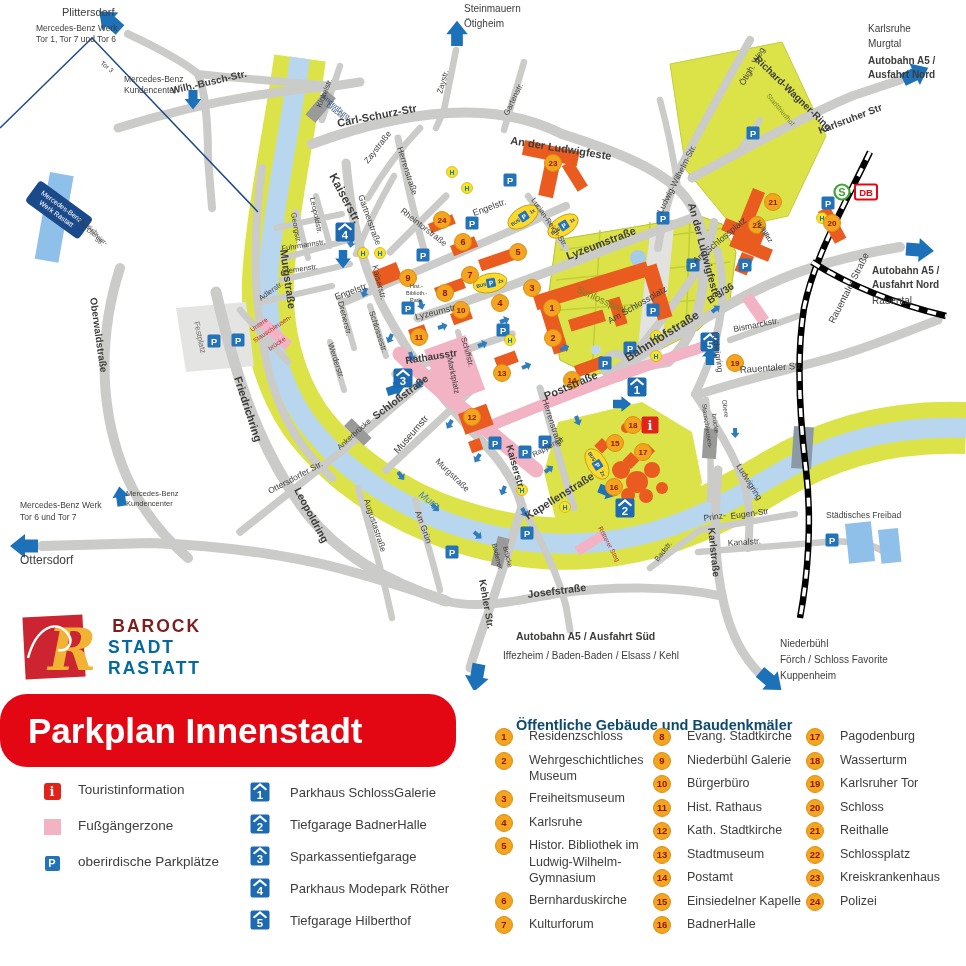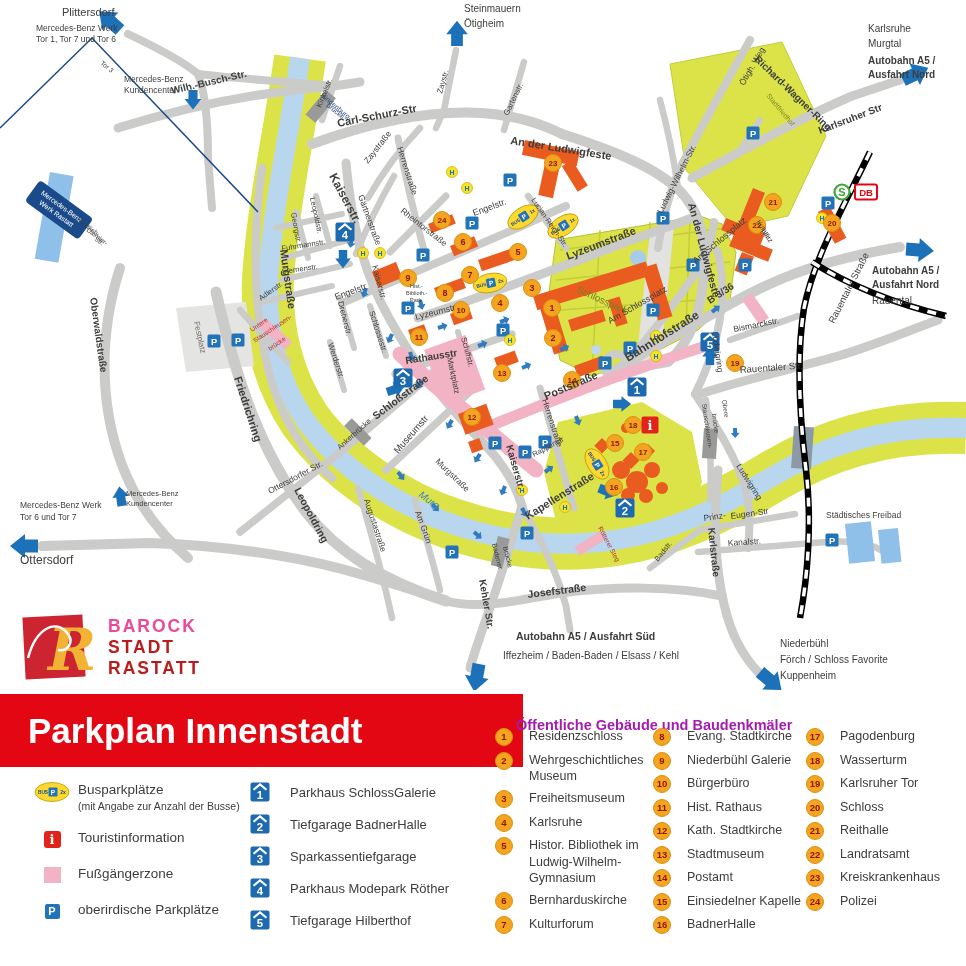--- a/index.html
+++ b/index.html
@@ -2,43 +2,43 @@
 <html><head>
 <meta charset="utf-8">
 <style>
   html,body{margin:0;padding:0;background:#ffffff;}
   #stage{position:relative;width:966px;height:966px;background:#fff;overflow:hidden;
          font-family:"Liberation Sans",sans-serif;color:#3d3d3c;}
   #map-svg{position:absolute;left:0;top:0;}
   
   #logo{position:absolute;left:22px;top:602px;width:260px;height:90px;display:flex;align-items:center;}
   #logo .wordmark{margin-left:12px;line-height:21px;font-weight:bold;font-size:17.5px;letter-spacing:2px;}
-  #logo .wordmark .l0{color:#ec4899;}
-  #logo .wordmark .l1,#logo .wordmark .l2{color:#b91c1c;}
+  #logo .wordmark .l0{color:#7f1d1d;text-align:right;}
+  #logo .wordmark .l1,#logo .wordmark .l2{color:#0369a1;}
   
-  #banner{position:absolute;left:0;top:694px;width:523px;height:73px;background:#e30613;}
+  #banner{position:absolute;left:0;top:694px;width:456px;height:73px;background:#e30613;border-radius:27px;}
   #banner span{display:block;padding-left:28px;line-height:73px;color:#fff;font-size:35px;font-weight:bold;}
   
   #legend-symbols{position:absolute;left:26px;top:780px;width:232px;}
   .sym-row{display:flex;align-items:flex-start;margin-bottom:14px;}
   .sym-icon{width:52px;flex:0 0 52px;display:flex;justify-content:center;align-items:center;min-height:22px;}
   .sym-text{font-size:13.5px;line-height:16px;padding-top:2px;}
   .sym-sub{font-size:10.5px;color:#3d3d3c;}
   .icon-info{width:17px;height:17px;background:#e2231a;border-radius:3px;color:#fff;
              font-family:"DejaVu Serif",serif;font-weight:bold;font-size:13px;text-align:center;line-height:17px;}
   .icon-pink{width:17px;height:16px;background:#f2b3c5;}
   .icon-p{width:15px;height:15px;background:#2273b8;border-radius:2px;color:#fff;font-weight:bold;
           font-size:11px;text-align:center;line-height:15px;}
   
   #legend-garages{position:absolute;left:250px;top:782px;width:210px;}
   .gar-row{display:flex;align-items:center;margin-bottom:12px;}
   .gar-row svg{flex:0 0 20px;}
   .gar-label{margin-left:20px;font-size:13px;}
   
-  #buildings-title{position:absolute;left:516px;top:702px;font-size:14.5px;font-weight:bold;color:#a21caf;}
+  #buildings-title{position:absolute;left:516px;top:702px;font-size:14.5px;font-weight:bold;color:#0c4a6e;}
   .bcol{position:absolute;top:728px;}
   #bcol0{left:495px;width:160px;}
   #bcol1{left:653px;width:152px;}
   #bcol2{left:806px;width:156px;}
   .b-item{display:flex;align-items:flex-start;margin-bottom:5.5px;}
   .b-num{flex:0 0 16px;height:16px;border-radius:50%;background:#f3a51f;border:1px solid #dd8f12;
          color:#8c1500;font-size:9.5px;font-weight:bold;text-align:center;line-height:16px;margin-top:0px;}
   .b-label{margin-left:16px;font-size:12.5px;line-height:16.5px;}
 </style>
 </head>
@@ -651,37 +651,20 @@
     </div>
   </div>
 
   <div id="banner">
     <span>Parkplan Innenstadt</span>
   </div>
 
   <div id="legend-symbols">
       <div class="sym-row">
         <div class="sym-icon">
-          <svg width="44" height="24" viewBox="0 0 44 24">
-            <g transform="translate(22 12) rotate(0)">
-              <ellipse rx="17" ry="9.5" fill="#fdd92f" stroke="#b89b00" stroke-width="0.8"></ellipse>
-              <text x="-9" y="2" text-anchor="middle" font-size="4.8" font-weight="bold" fill="#1b4a8a">BUS</text>
-              <rect x="-3.5" y="-4.5" width="9" height="9" rx="1" fill="#2273b8"></rect>
-              <text x="1" y="2.6" text-anchor="middle" font-size="6.5" font-weight="bold" fill="#fff">P</text>
-              <text x="11" y="2" text-anchor="middle" font-size="5" font-weight="bold" fill="#1b4a8a">2x</text>
-            </g>
-          </svg>
-        </div>
-        <div class="sym-text">
-          <div>Busparkplätze</div>
-          <div class="sym-sub">(mit Angabe zur Anzahl der Busse)</div>
-        </div>
-      </div>
-      <div class="sym-row">
-        <div class="sym-icon">
           <div class="icon-info">i</div>
         </div>
         <div class="sym-text">
           <div>Touristinformation</div>
         </div>
       </div>
       <div class="sym-row">
         <div class="sym-icon">
           <div class="icon-pink"></div>
         </div>
@@ -835,21 +818,21 @@
       <div class="b-item">
         <div class="b-num">20</div>
         <div class="b-label">Schloss</div>
       </div>
       <div class="b-item">
         <div class="b-num">21</div>
         <div class="b-label">Reithalle</div>
       </div>
       <div class="b-item">
         <div class="b-num">22</div>
-        <div class="b-label">Landratsamt</div>
+        <div class="b-label">Schlossplatz</div>
       </div>
       <div class="b-item">
         <div class="b-num">23</div>
         <div class="b-label">Kreiskrankenhaus</div>
       </div>
       <div class="b-item">
         <div class="b-num">24</div>
         <div class="b-label">Polizei</div>
       </div>
     </div>

